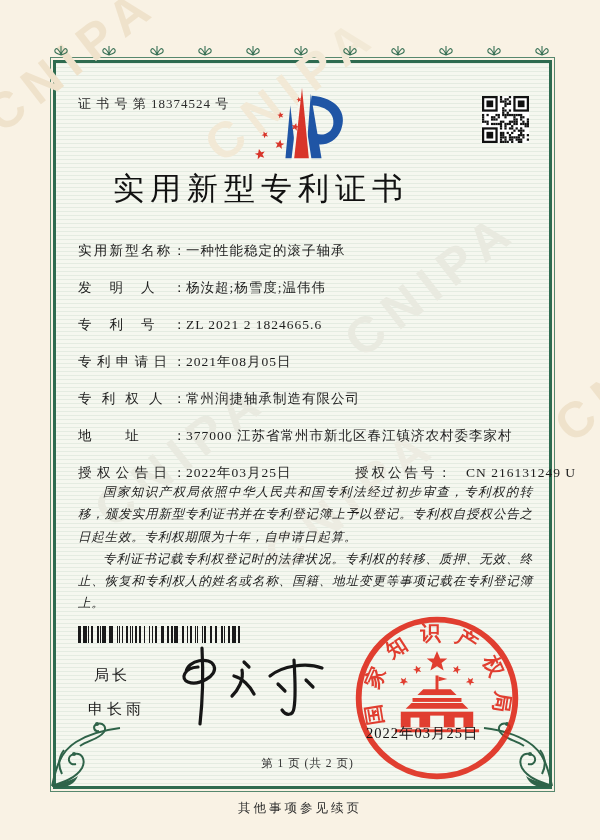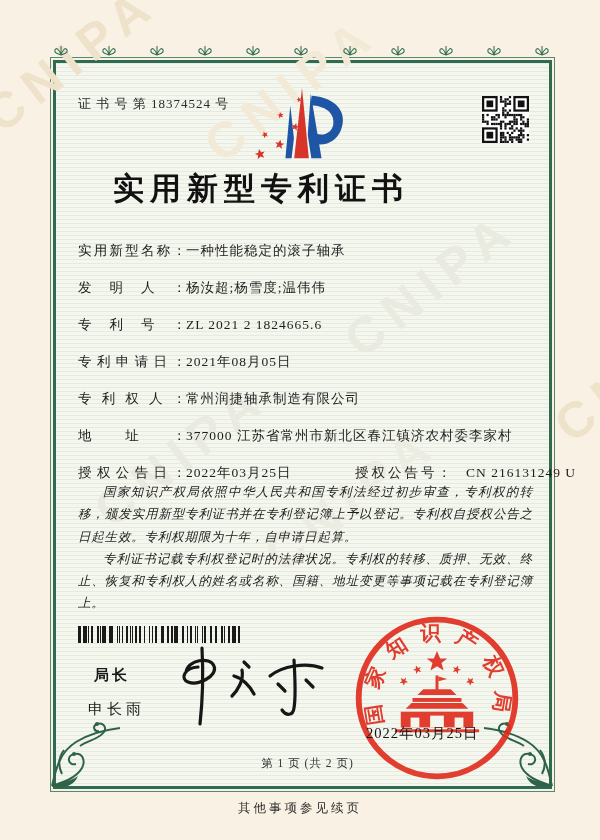--- a/index.html
+++ b/index.html
@@ -16,35 +16,35 @@
       background-color:#f5f7ef;
       background-image:repeating-linear-gradient(180deg, rgba(115,158,130,0.13) 0px, rgba(115,158,130,0.13) 1px, transparent 1px, transparent 4px)}
   .tuft-row{position:absolute;left:54px;top:45px;width:495px;height:12px;display:flex;
       justify-content:space-between;z-index:2}
   .corner{position:absolute;width:80px;height:80px;z-index:2}
   
   .abs{position:absolute;z-index:3}
   .cert-no{left:78px;top:95px;font-size:13px;letter-spacing:1px;color:#2b2b2b}
   .qr{left:482px;top:96px}
   .logo{left:252px;top:86px}
-  .title{left:50px;top:168px;width:422px;text-align:center;font-size:31px;font-weight:700;
+  .title{left:50px;top:168px;width:422px;text-align:center;font-size:31px;font-weight:400;
       letter-spacing:6px;color:#111}
   .fields{left:78px;top:239px;width:458px}
   .row{line-height:22px;margin-bottom:14px;white-space:nowrap;position:relative}
   .flabel{display:inline-block;width:108px;font-size:13.5px;text-align:justify;text-align-last:justify;
       vertical-align:bottom;color:#1e1e1e}
   .fvalue{font-size:13.5px;letter-spacing:1px;color:#1e1e1e}
   .grant2{position:absolute;left:277px;top:0}
   .grant2 .flabel{width:96px;margin-right:15px}
   .paras{left:78px;top:481px;width:455px;font-size:12.5px;line-height:1.78;letter-spacing:0.8px;
       text-align:justify;font-style:italic;color:#1c1c1c}
   .paras p{margin:0;text-indent:2em}
   .barcode{left:78px;top:626px}
   .director-title{left:94px;top:666px;font-family:"Liberation Sans","DejaVu Sans",sans-serif;
-      font-weight:700;font-size:15px;letter-spacing:3px;color:#1a1a1a}
+      font-weight:400;font-size:15px;letter-spacing:3px;color:#1a1a1a}
   .director-name{left:88px;top:700px;font-family:"Liberation Sans","DejaVu Sans",sans-serif;
       font-weight:400;font-size:15px;letter-spacing:4px;color:#1a1a1a}
   .signature{left:158px;top:642px;z-index:4}
   .seal{left:344px;top:605px;z-index:5}
   .seal-date{left:366px;top:724px;font-size:14.5px;letter-spacing:1px;color:#151515;z-index:6}
   .page-info{left:56px;top:756px;width:503px;text-align:center;font-size:11.5px;letter-spacing:1px;color:#333}
   .note{left:0;top:800px;width:600px;text-align:center;font-size:12.5px;letter-spacing:3px;color:#2c2c2c}
 </style>
 </head>
 <body>

